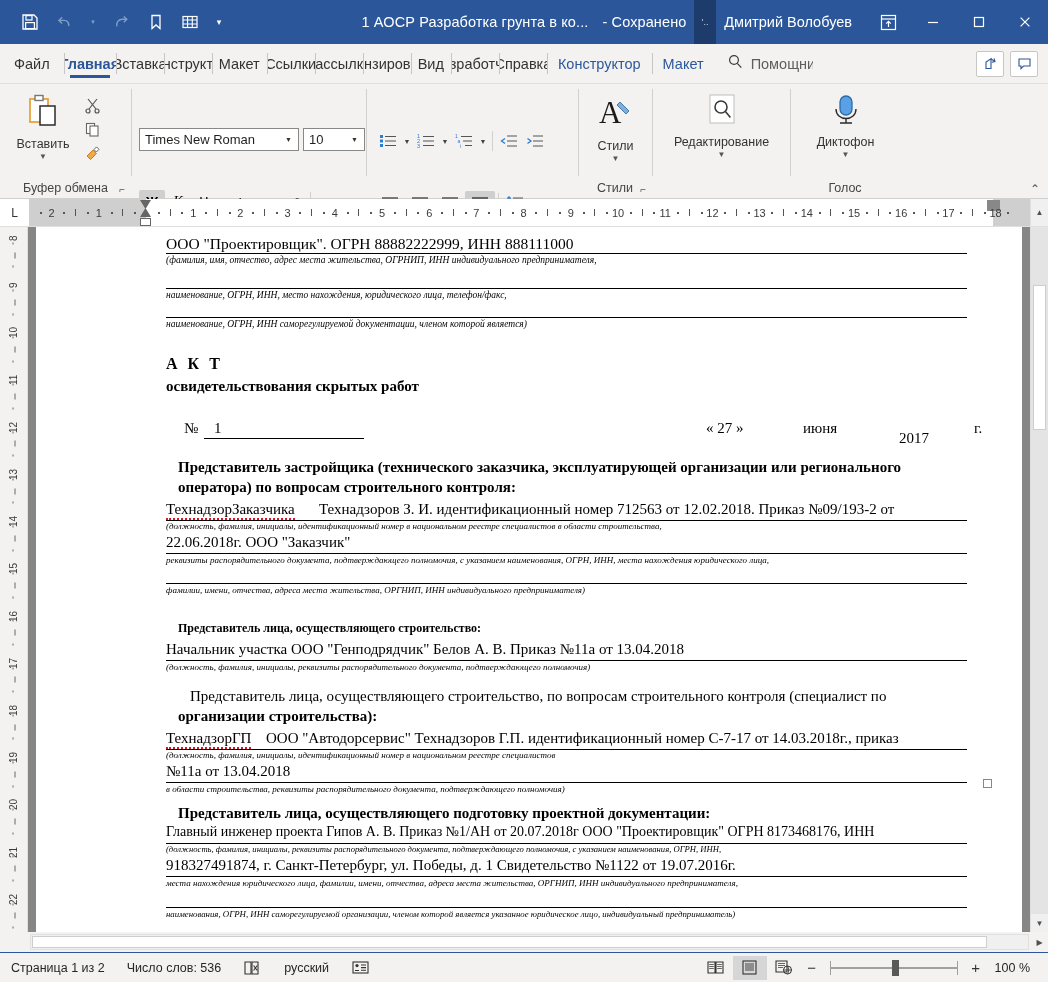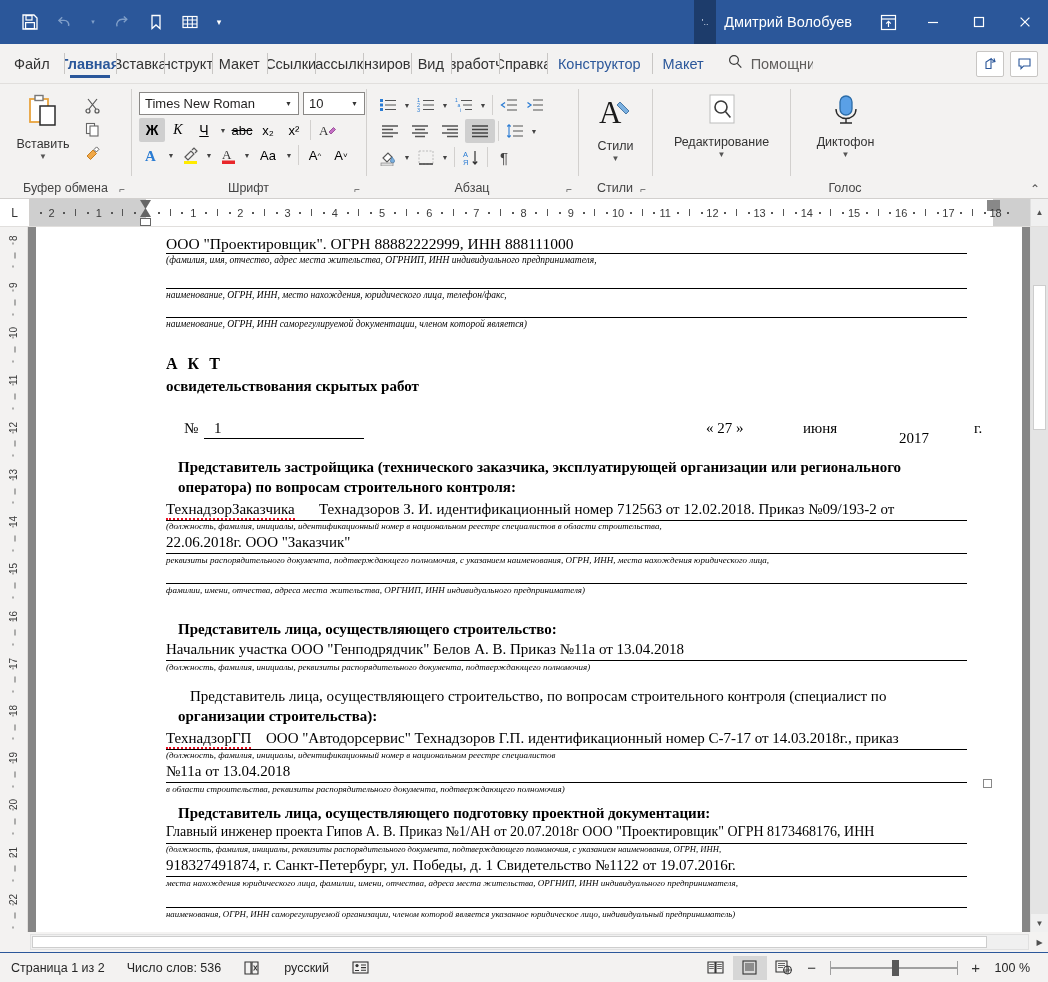--- a/index.html
+++ b/index.html
@@ -94,21 +94,21 @@
   .bigbtn .lbl { font-size: 12.5px; color: #333; margin-top: 2px; text-align: center; line-height: 1.1; }
   .caret { font-size: 8px; color: #555; line-height: 8px; margin-top: 1px; }
 
   .smallbtn {
     width: 26px; height: 24px; display: flex; align-items: center; justify-content: center;
     cursor: pointer; border-radius: 2px;
   }
   .smallbtn.on { background: #cfcfcf; }
   .drop-arrow { width: 12px; height: 24px; display:flex; align-items:center; justify-content:center;
     font-size: 7px; color: #444; cursor: pointer; }
-  .row { display: flex; align-items: center; }
+  .row { display: flex; align-items: center; margin-top: 36px; }
   .sep-v { width: 1px; height: 20px; background: #d2d0ce; margin: 0 3px; }
 
   .combo {
     height: 23px; border: 1px solid #8a8886; background: #fff; display: flex; align-items: center;
     padding: 0 2px 0 5px; font-size: 13px; color: #201f1e; cursor: text;
   }
   .combo .v { flex: 1; overflow: hidden; white-space: nowrap; }
   .combo .ar { font-size: 7px; color: #333; padding: 0 4px; }
 
   
@@ -211,20 +211,24 @@
       </div>
       <div class="qat-btn">
         <svg width="20" height="18" viewBox="0 0 20 18">
             <rect x="3" y="3.5" width="14" height="11" fill="none" stroke="#fff" stroke-width="1.2"></rect>
             <path d="M3 7h14M3 11h14M7.6 3.5v11M12.3 3.5v11" stroke="#fff" stroke-width="1.1"></path>
           </svg>
       </div>
       <div class="qat-btn small" style="font-size:9px">▾</div>
     </div>
 
+    <div class="title-text">
+      <span>1 АОСР Разработка грунта в ко...</span>
+      <span style="padding-left:10px">-  Сохранено</span>
+    </div>
 
     <div class="title-right">
       <div class="acct-pic">'..</div>
       <div class="acct-name">Дмитрий Волобуев</div>
       <div class="ribbon-disp">
         <svg width="17" height="17" viewBox="0 0 17 17">
             <rect x="1.5" y="1.5" width="14" height="14" fill="none" stroke="#fff" stroke-width="1.2"></rect>
             <path d="M1.5 5h14" stroke="#fff" stroke-width="1.2"></path>
             <path d="M8.5 13V7.5M6.2 9.6l2.3-2.3 2.3 2.3" fill="none" stroke="#fff" stroke-width="1.2"></path>
           </svg>
@@ -745,21 +749,21 @@
             <div class="d-txt " style="left: 12px; top: 244px; font-size: 15px; font-weight: bold;">оператора) по вопросам строительного контроля:</div>
             <div class="d-txt spell" style="left: 0px; top: 266px; font-size: 15px;">ТехнадзорЗаказчика</div>
             <div class="d-txt " style="left: 153px; top: 266px; font-size: 15px;">Технадзоров  З.  И.  идентификационный  номер  712563  от  12.02.2018.  Приказ  №09/193-2  от</div>
             <div class="d-line" style="top: 285px; left: 0px; right: 0px;"></div>
             <div class="d-txt it ctr" style="top: 286px; font-size: 9px;">(должность, фамилия, инициалы, идентификационный номер в национальном реестре специалистов в области строительства,</div>
             <div class="d-txt " style="left: 0px; top: 299px; font-size: 15px;">22.06.2018г. ООО "Заказчик"</div>
             <div class="d-line" style="top: 318px; left: 0px; right: 0px;"></div>
             <div class="d-txt it ctr" style="top: 320px; font-size: 9px;">реквизиты распорядительного документа, подтверждающего полномочия, с указанием наименования, ОГРН, ИНН, места нахождения юридического лица,</div>
             <div class="d-line" style="top: 348px; left: 0px; right: 0px;"></div>
             <div class="d-txt it ctr" style="top: 350px; font-size: 9px;">фамилии, имени, отчества, адреса места жительства, ОРГНИП, ИНН индивидуального предпринимателя)</div>
-            <div class="d-txt " style="left: 12px; top: 386px; font-size: 15px; font-weight: bold;">Представитель лица, осуществляющего строительство:</div>
+            <div class="d-txt " style="left: 12px; top: 386px; font-size: 12px; font-weight: bold;">Представитель лица, осуществляющего строительство:</div>
             <div class="d-txt " style="left: 0px; top: 406px; font-size: 15px;">Начальник участка ООО "Генподрядчик" Белов А. В. Приказ №11а от 13.04.2018</div>
             <div class="d-line" style="top: 425px; left: 0px; right: 0px;"></div>
             <div class="d-txt it ctr" style="top: 427px; font-size: 9px;">(должность, фамилия, инициалы, реквизиты распорядительного документа, подтверждающего полномочия)</div>
             <div class="d-txt " style="left: 24px; top: 453px; font-size: 15px; font-weight: normal;">Представитель лица, осуществляющего строительство, по вопросам строительного контроля (специалист по</div>
             <div class="d-txt " style="left: 12px; top: 473px; font-size: 15px; font-weight: bold;">организации строительства):</div>
             <div class="d-txt spell" style="left: 0px; top: 495px; font-size: 15px;">ТехнадзорГП</div>
             <div class="d-txt " style="left: 100px; top: 495px; font-size: 15px;">ООО  "Автодорсервис"  Технадзоров  Г.П.  идентификационный  номер  С-7-17  от  14.03.2018г.,  приказ</div>
             <div class="d-line" style="top: 514px; left: 0px; right: 0px;"></div>
             <div class="d-txt it ctr" style="top: 515px; font-size: 9px;">(должность, фамилия, инициалы, идентификационный номер в национальном реестре специалистов</div>
             <div class="d-txt " style="left: 0px; top: 528px; font-size: 15px;">№11а от 13.04.2018</div>

